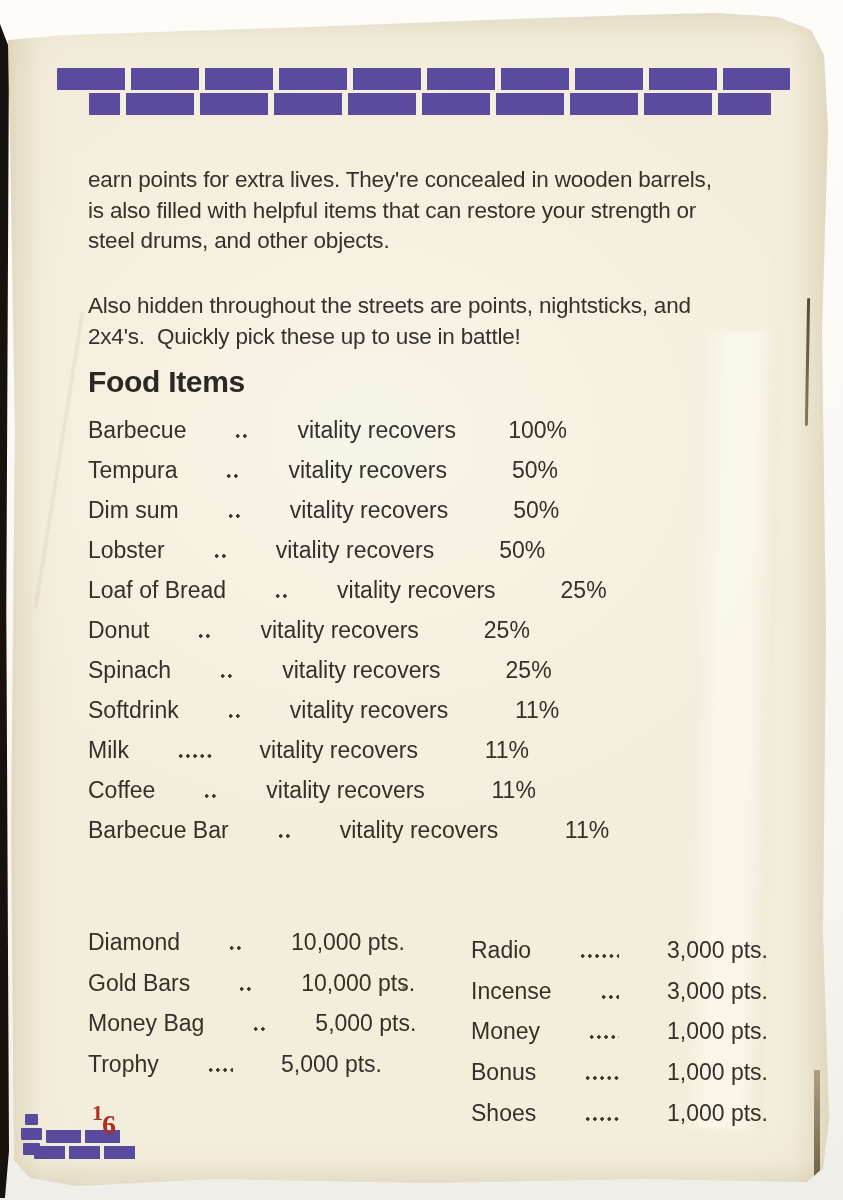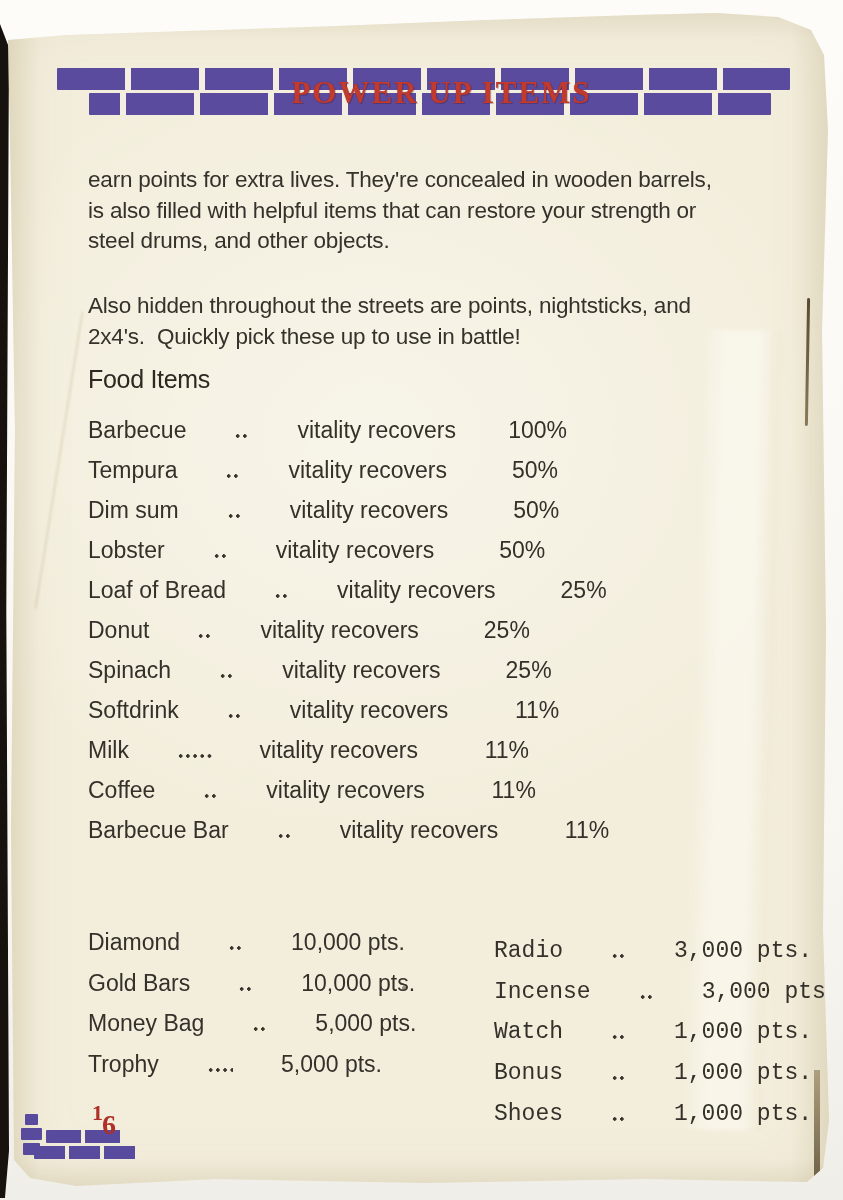--- a/index.html
+++ b/index.html
@@ -78,29 +78,29 @@
     text-shadow:0 0 1px rgba(90,20,25,0.55), 1px 1px 0 rgba(60,20,40,0.25);
     white-space:pre;
   }
   
   .para { position:absolute; color:#35312b; font-size:22.5px; line-height:30.5px; letter-spacing:-0.2px; }
   .para .line { white-space:pre; }
   .para1 { left:82px; top:155px; }
   .para2 { left:82px; top:281px; }
   .section-heading {
     position:absolute; left:82px; color:#2c2822;
-    font-size:25px; font-weight:normal; letter-spacing:-0.3px; white-space:pre;
+    font-size:30px; font-weight:bold; letter-spacing:-0.3px; white-space:pre;
   }
   .food-heading { top:355px; }
   .bonus-heading { top:866px; }
   
   .list { position:absolute; color:#34302a; font-size:23px; }
   .food-list { left:82px; top:394px; width:441px; }
   .bonus-left { left:82px; top:905px; width:294px; }
-  .bonus-right { left:488px; top:913px; width:297px;font-family:Liberation Mono, monospace; }
+  .bonus-right { left:465px; top:913px; width:297px; }
   .row { display:flex; align-items:flex-end; height:40px; white-space:pre;gap:45px; }
   .bonus-right .row, .bonus-left .row { height:40.8px; }
   .leader {
     flex:1 1 auto; min-width:14px; height:6px; align-self:flex-end;
     margin:0 3px 5px 4px;
     background-image:radial-gradient(circle at 2.6px 3px, #3a362e 1.55px, rgba(0,0,0,0) 1.9px);
     background-size:7.2px 6px; background-repeat:repeat-x; background-position:0 0;
   }
   .pct { width:66px; text-align:right; flex:0 0 auto; }
   .mid { flex:0 0 auto; }
@@ -134,21 +134,20 @@
   <div class="page">
     <div class="tape-strip"></div>
     <div class="crease-left"></div>
     <div class="tear-line"></div>
     <div class="worn-strip-br"></div>
     <div class="corner-mark-br"></div>
 
     <div class="banner">
       <div class="brick-row top"></div>
       <div class="brick-row bottom"></div>
-      <div class="banner-title">POWER UP ITEMS</div>
     </div>
 
     <div class="para para1">
       <div class="line">earn points for extra lives. They're concealed in wooden barrels,</div>
       <div class="line">is also filled with helpful items that can restore your strength or</div>
       <div class="line">steel drums, and other objects.</div>
     </div>
     <div class="para para2">
       <div class="line">Also hidden throughout the streets are points, nightsticks, and</div>
       <div class="line">2x4's.  Quickly pick these up to use in battle!</div>
@@ -254,21 +253,21 @@
         <span class="name">Radio</span>
         <span class="leader"></span>
         <span class="val">3,000 pts.</span>
       </div>
       <div class="row">
         <span class="name">Incense</span>
         <span class="leader"></span>
         <span class="val">3,000 pts.</span>
       </div>
       <div class="row">
-        <span class="name">Watch</span>
+        <span class="name">Money</span>
         <span class="leader"></span>
         <span class="val">1,000 pts.</span>
       </div>
       <div class="row">
         <span class="name">Bonus</span>
         <span class="leader"></span>
         <span class="val">1,000 pts.</span>
       </div>
       <div class="row">
         <span class="name">Shoes</span>

